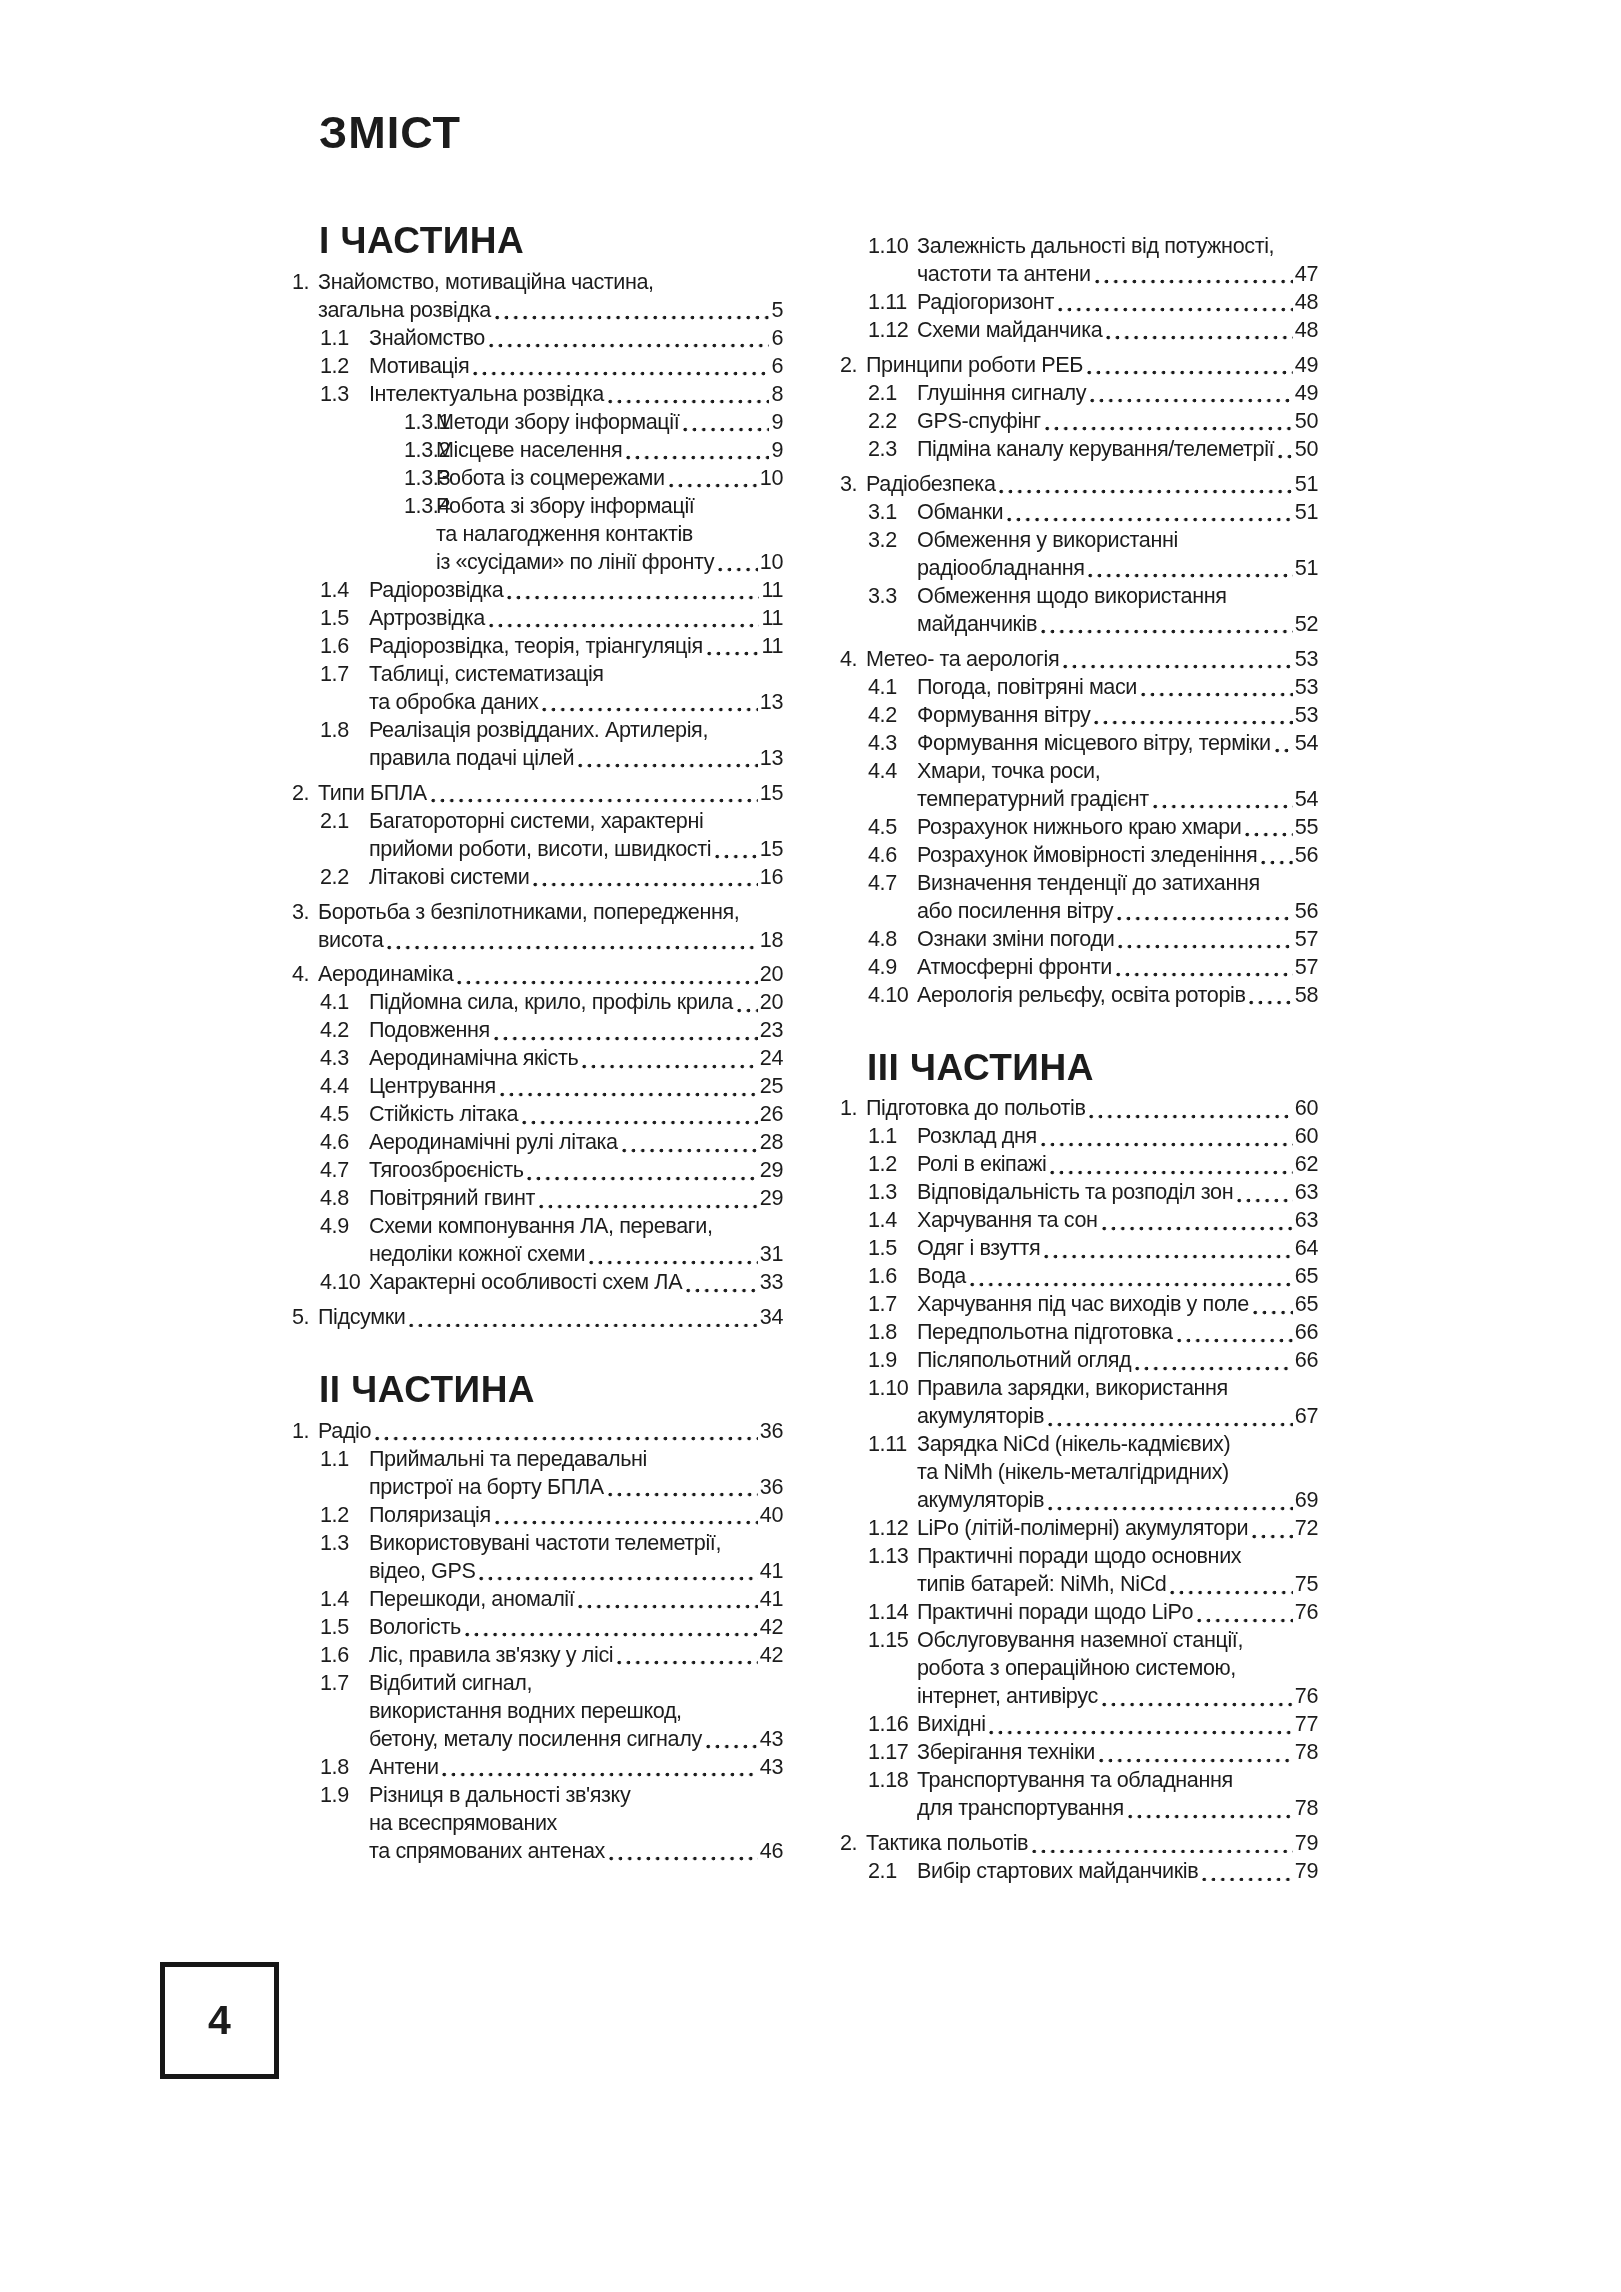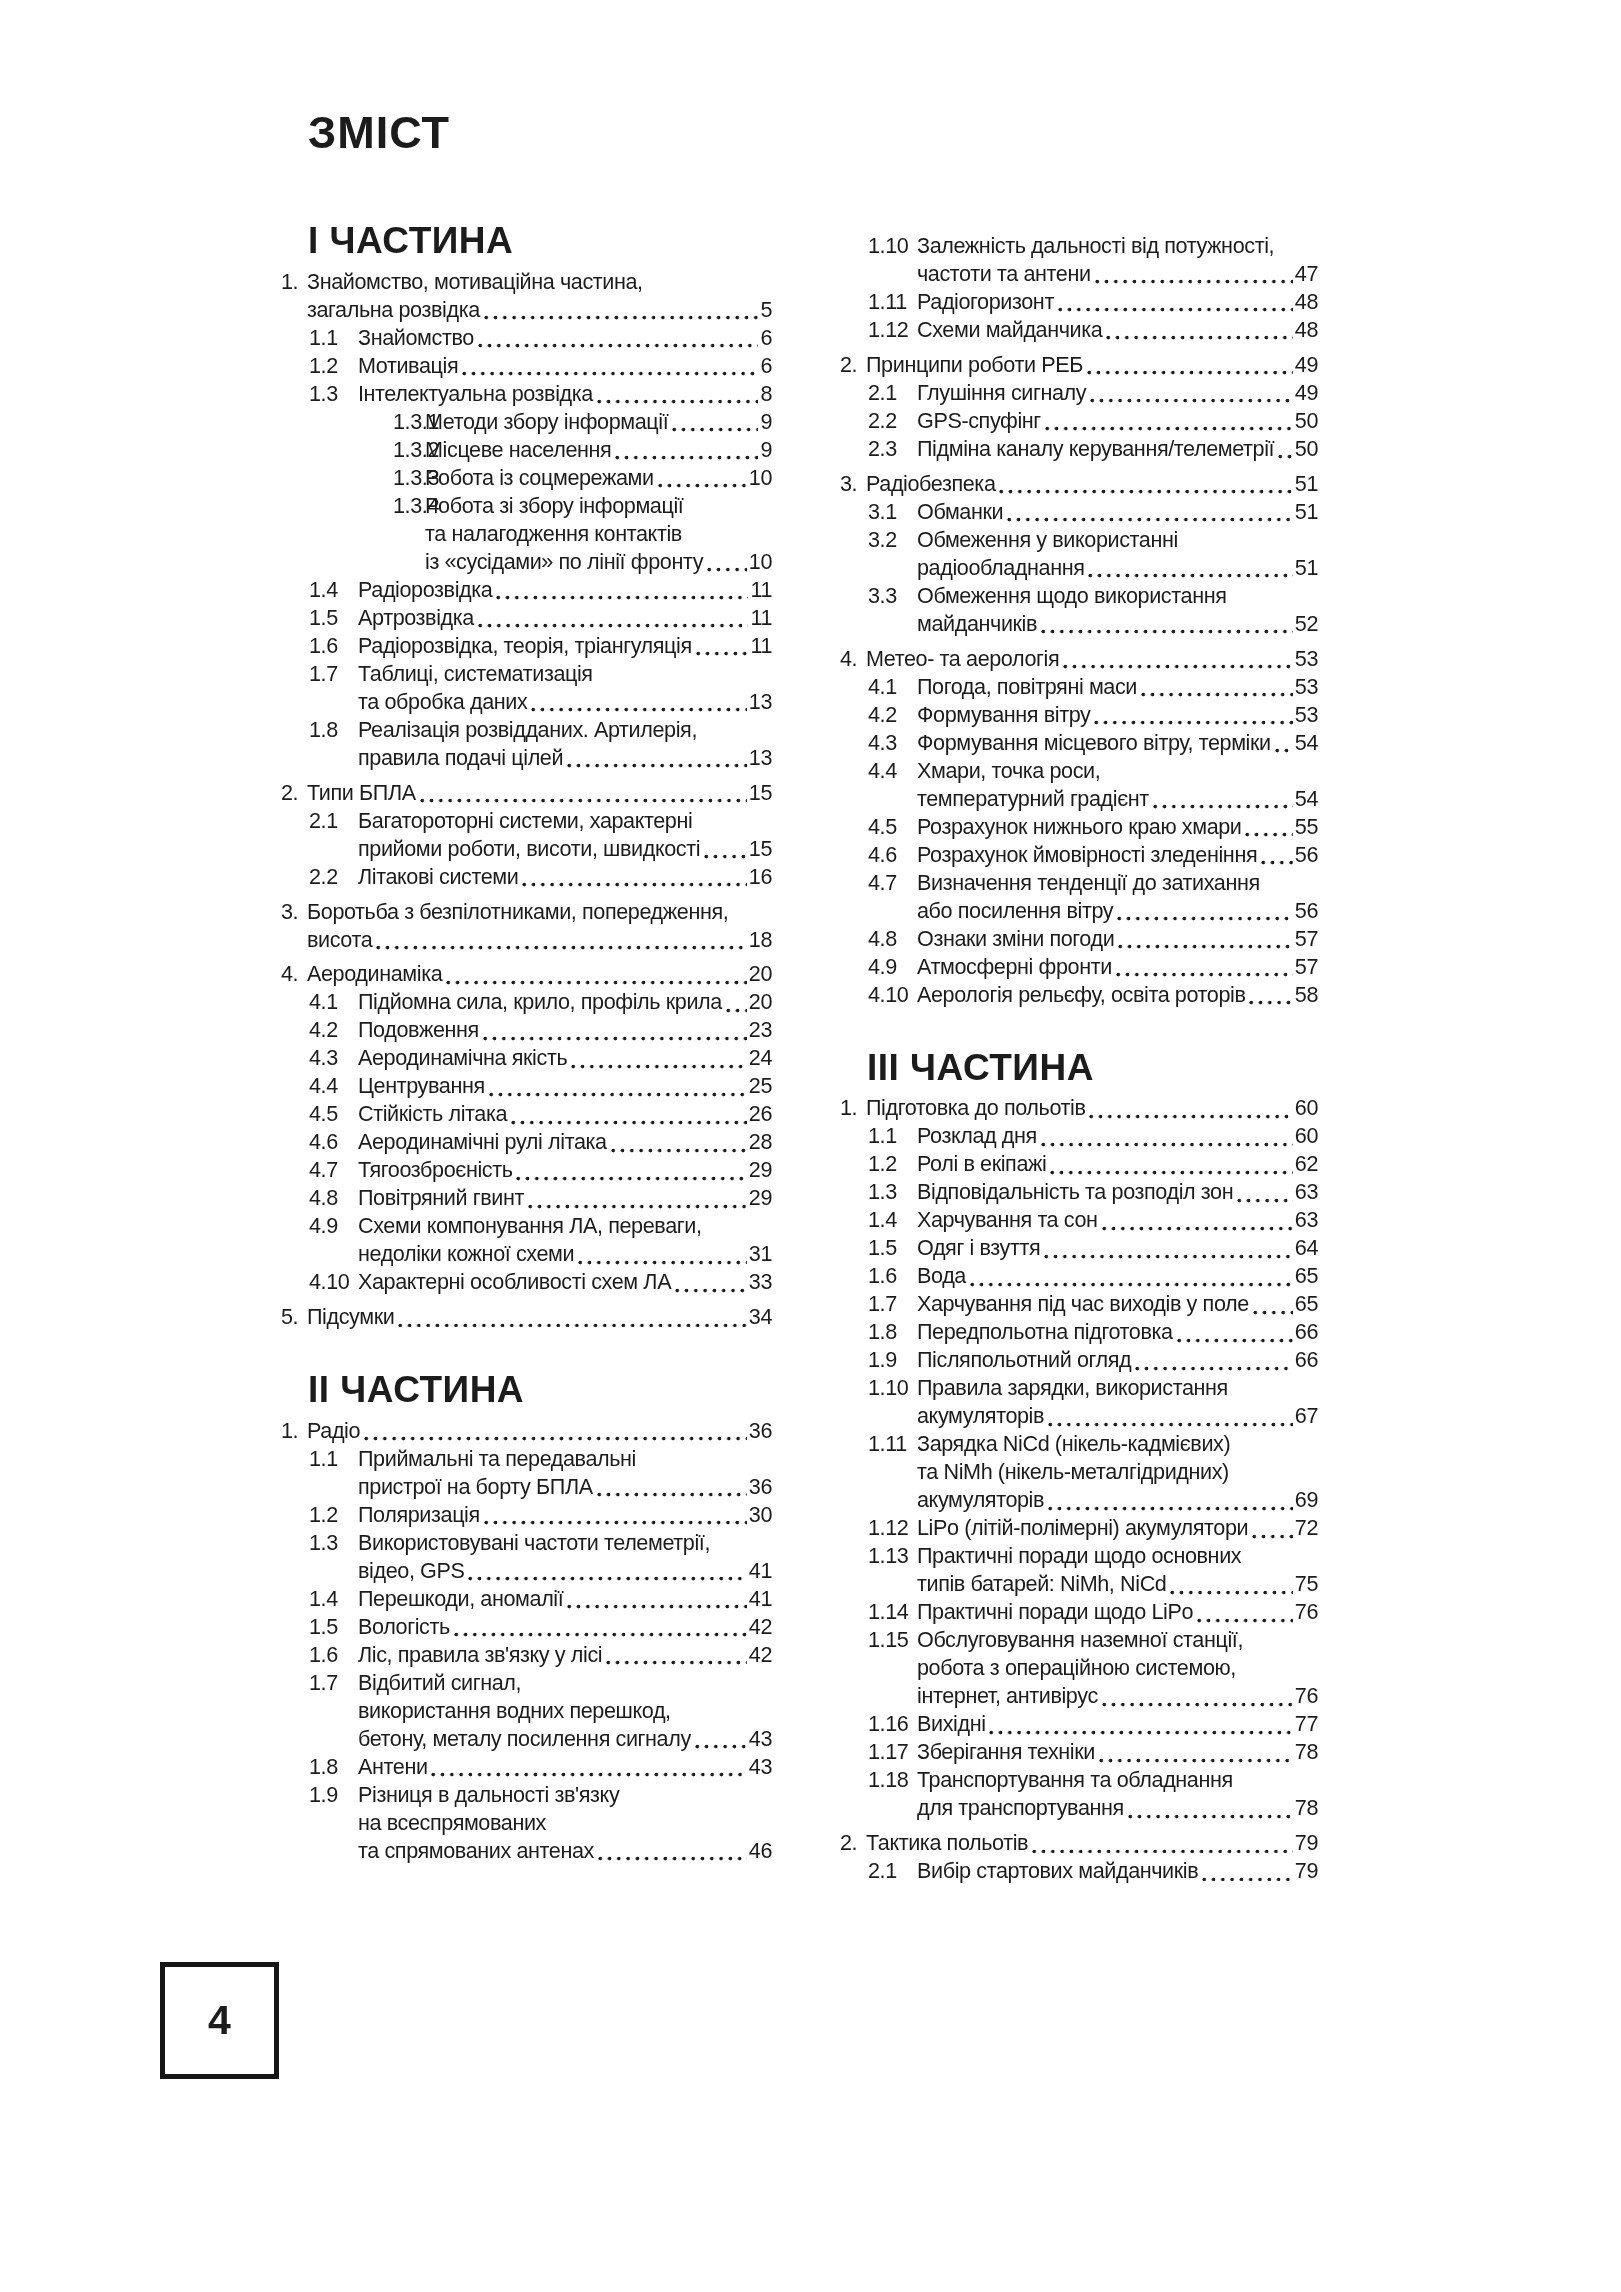--- a/index.html
+++ b/index.html
@@ -6,21 +6,21 @@
   html,body{margin:0;padding:0;background:#e8e8e8;}
   .page{
     position:relative;
     width:1621px;height:2293px;
     background:#ffffff;
     font-family:"Liberation Sans","DejaVu Sans",sans-serif;
     color:#1c1c1c;
     overflow:hidden;
   }
   .col{position:absolute;}
-  .col-left{left:277px;top:109px;width:495px;}
+  .col-left{left:288px;top:109px;width:495px;}
   .col-right{left:836px;top:232px;width:482px;}
 
   .page-title{
     font-size:45px;line-height:47px;font-weight:700;
     letter-spacing:1px;margin:0;padding-left:31px;
   }
   .part-heading{
     font-size:37px;line-height:39px;font-weight:700;
     letter-spacing:0.5px;margin:39px 0 7.8px 0;padding-left:31px;
   }
@@ -322,21 +322,21 @@
           <span class="txt">пристрої на борту БПЛА</span>
           <span class="leader"></span>
           <span class="pg">36</span>
         </div>
       </div>
       <div class="entry lvl2">
       <span class="num">1.2</span>
     <div class="line last">
           <span class="txt">Поляризація</span>
           <span class="leader"></span>
-          <span class="pg">30</span>
+          <span class="pg">40</span>
         </div>
       </div>
       <div class="entry lvl2">
       <span class="num">1.3</span>
     <div class="line">Використовувані частоти телеметрії,</div>
         <div class="line last">
           <span class="txt">відео, GPS</span>
           <span class="leader"></span>
           <span class="pg">41</span>
         </div>

